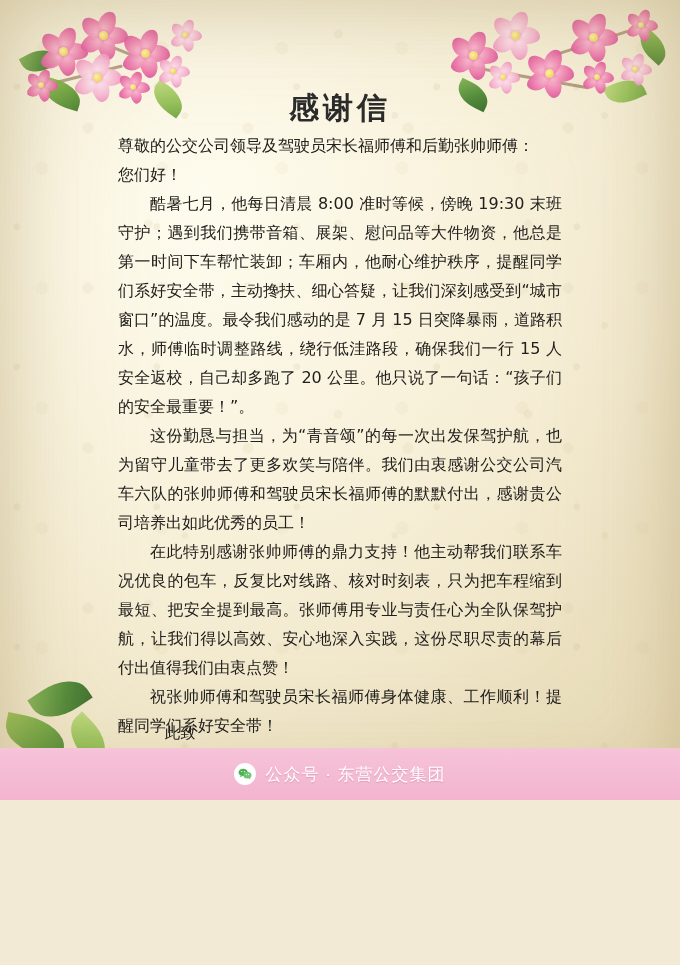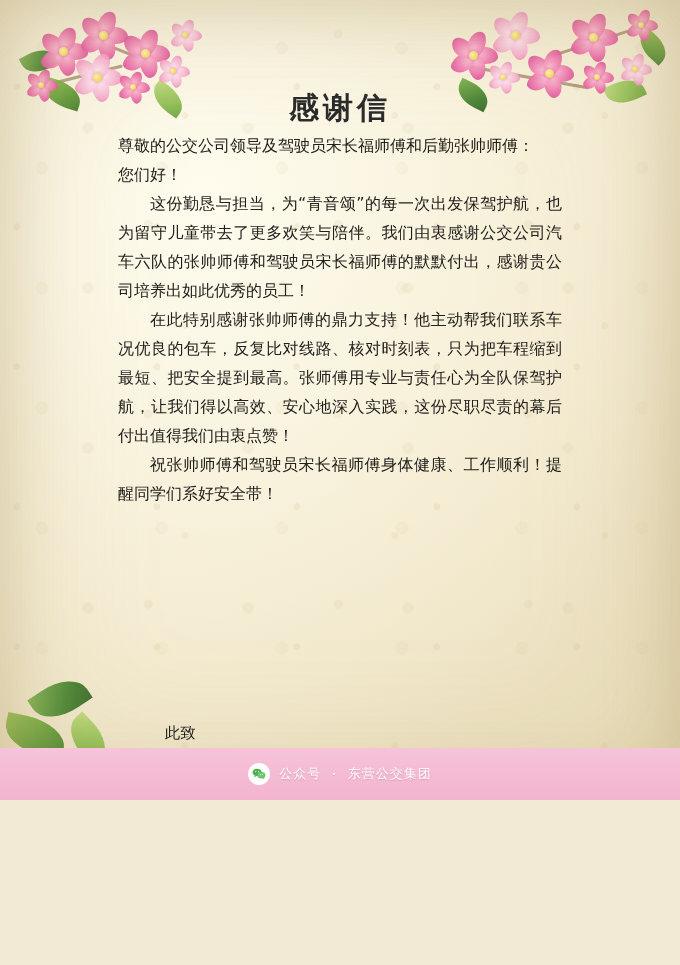--- a/index.html
+++ b/index.html
@@ -157,23 +157,23 @@
     z-index: 20;
     display: flex;
     align-items: center;
     justify-content: center;
   }
   .footer-inner {
     display: flex;
     align-items: center;
     gap: 9px;
     color: #ffffff;
-    font-size: 13px;
+    font-size: 17px;
     letter-spacing: 1px;
-    font-family: Liberation Mono, monospace;
+    font-family: Liberation Sans, sans-serif;
     text-shadow: 0 1px 1px rgba(180,90,130,0.35);
   }
   .wechat-badge {
     width: 22px; height: 22px;
     border-radius: 50%;
     background: #ffffff;
     display: inline-flex;
     align-items: center;
     justify-content: center;
     color: #4caf50;
@@ -425,20 +425,21 @@
       </div>
   </div>
 
   <div class="content">
 
     <div class="title">感谢信</div>
 
     <div class="body-text">
       <p>尊敬的公交公司领导及驾驶员宋长福师傅和后勤张帅师傅：</p>
       <p>您们好！</p>
+      <p class="p-indent">酷暑七月，他每日清晨 8:00 准时等候，傍晚 19:30 末班守护；遇到我们携带音箱、展架、慰问品等大件物资，他总是第一时间下车帮忙装卸；车厢内，他耐心维护秩序，提醒同学们系好安全带，主动搀扶、细心答疑，让我们深刻感受到“城市窗口”的温度。最令我们感动的是 7 月 15 日突降暴雨，道路积水，师傅临时调整路线，绕行低洼路段，确保我们一行 15 人安全返校，自己却多跑了 20 公里。他只说了一句话：“孩子们的安全最重要！”。</p>
       <p class="p-indent">这份勤恳与担当，为“青音颂”的每一次出发保驾护航，也为留守儿童带去了更多欢笑与陪伴。我们由衷感谢公交公司汽车六队的张帅师傅和驾驶员宋长福师傅的默默付出，感谢贵公司培养出如此优秀的员工！</p>
       <p class="p-indent">在此特别感谢张帅师傅的鼎力支持！他主动帮我们联系车况优良的包车，反复比对线路、核对时刻表，只为把车程缩到最短、把安全提到最高。张师傅用专业与责任心为全队保驾护航，让我们得以高效、安心地深入实践，这份尽职尽责的幕后付出值得我们由衷点赞！</p>
       <p class="p-indent">祝张帅师傅和驾驶员宋长福师傅身体健康、工作顺利！提醒同学们系好安全带！</p>
     </div>
 
     <div class="sig-block">
       <div class="line sig-indent">此致</div>
       <div class="line">敬礼！</div>
       <div class="sig-row">
         <span class="line">队长：</span>

